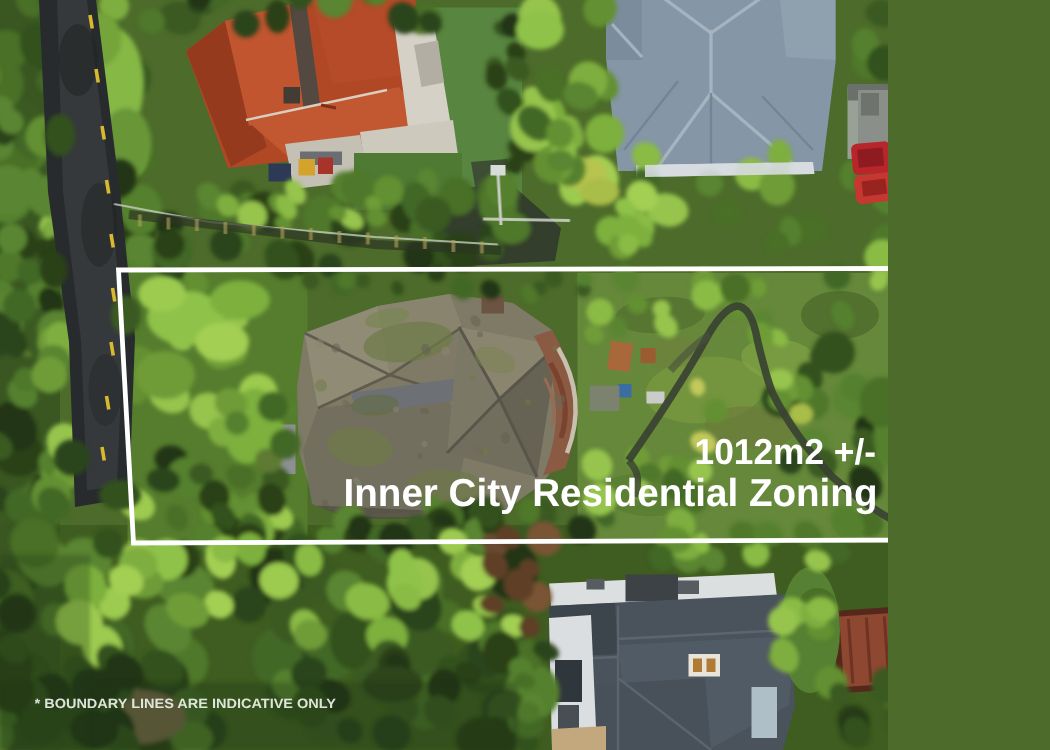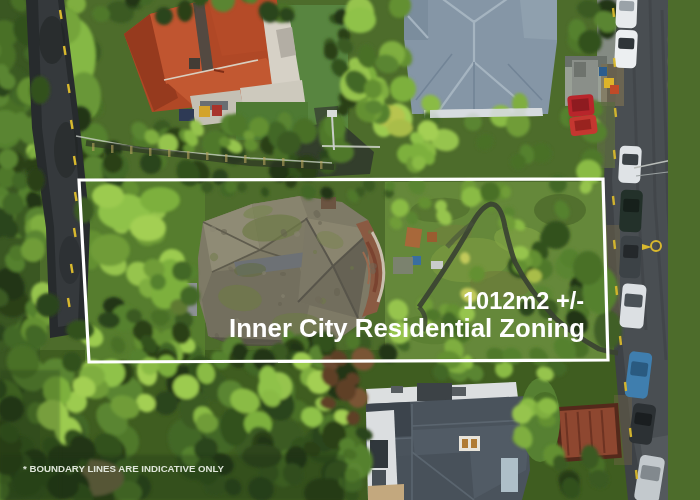--- a/index.html
+++ b/index.html
@@ -1,16 +1,16 @@
 <!DOCTYPE html>
 <html><head>
 <meta charset="utf-8">
 <style>
   html,body { margin:0; padding:0; background:#4d6c2b; }
-  #stage { width:668px; height:500px; overflow:hidden; position:relative; }
+  #stage { width:592px; height:500px; overflow:hidden; position:relative; }
   svg { display:block; }
   text { font-family:"Liberation Sans", sans-serif; }
 </style>
 </head>
 <body>
 
 <div id="stage">
 <svg width="700" height="500" viewBox="0 0 700 500" xmlns="http://www.w3.org/2000/svg">
 <defs>
 <filter id="soft" x="-20%" y="-20%" width="140%" height="140%">

